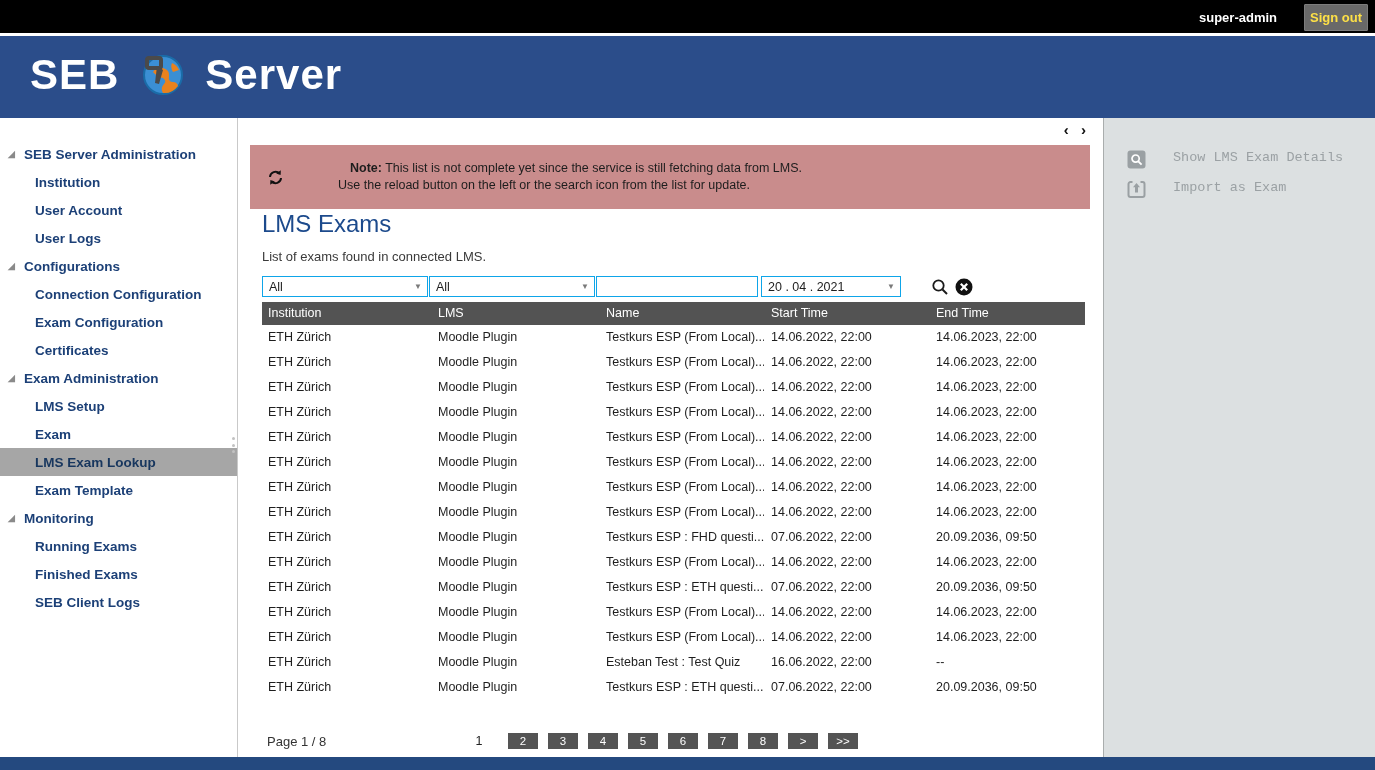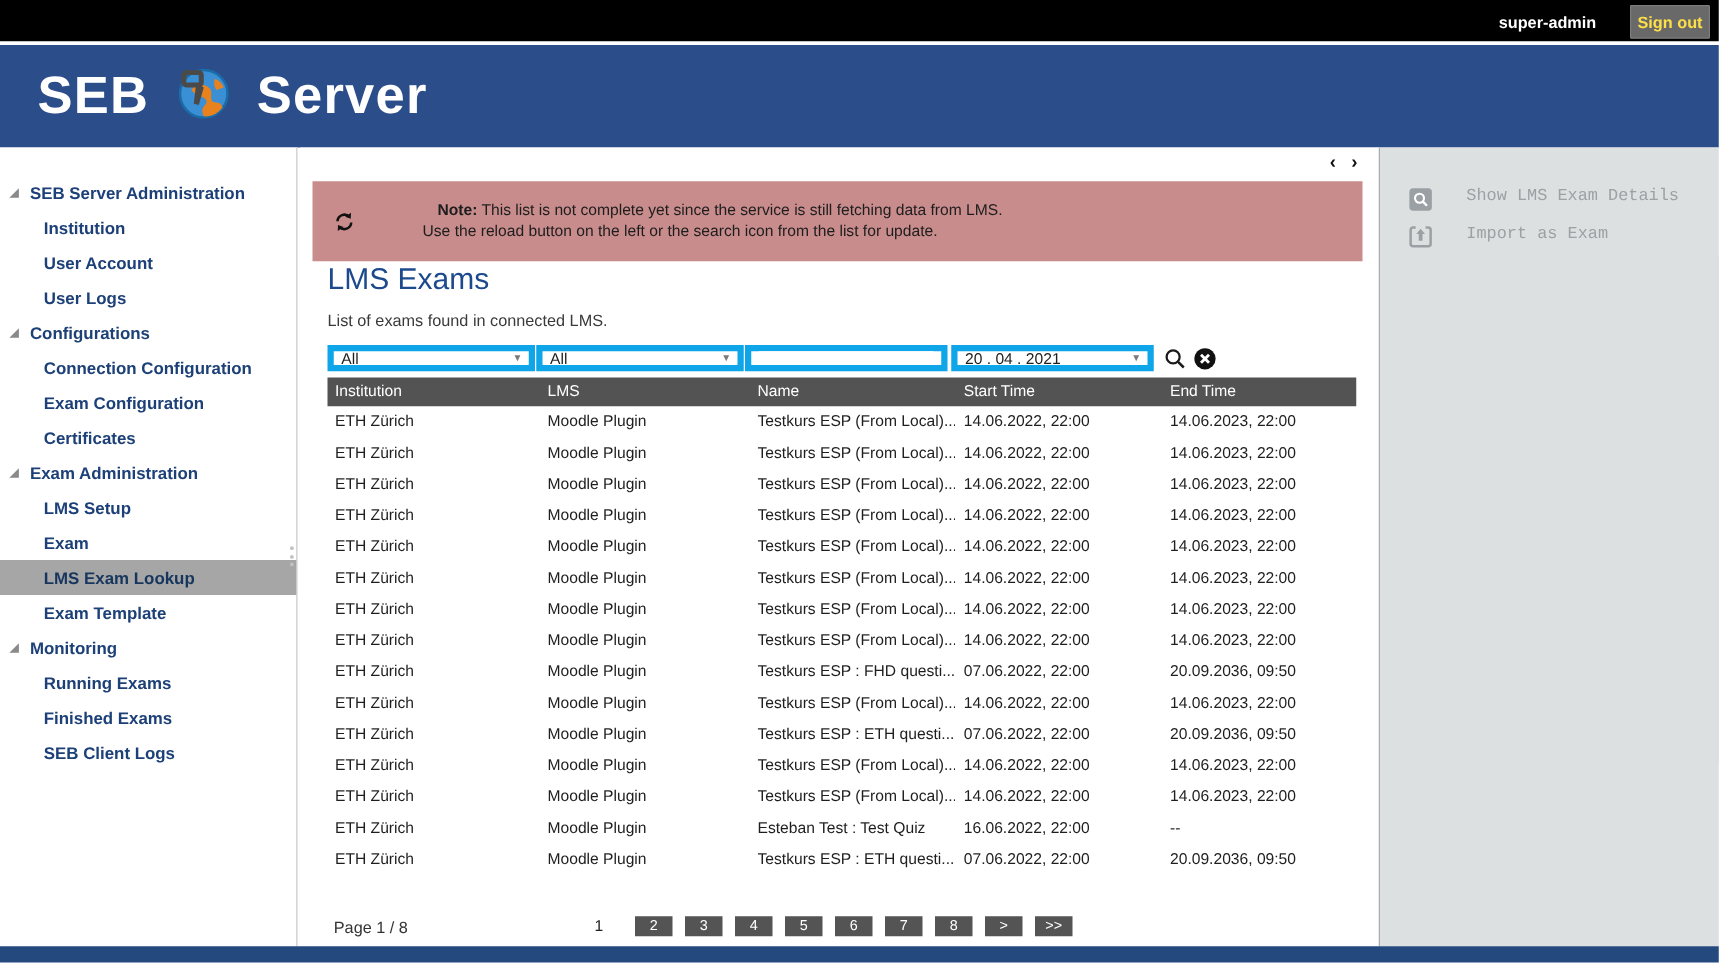--- a/index.html
+++ b/index.html
@@ -37,28 +37,28 @@
   .note-banner { position:absolute; left:10px; top:27px; width:840px; height:64px; background:#c98c8c; }
   .note-icon { position:absolute; left:17px; top:24px; }
   .note-text { position:absolute; left:52px; top:15px; font-size:12.5px; color:#1d1d1d; line-height:17px; }
   .note-text b { font-weight:bold;margin-left:48px; }
   .note-line2 { padding-left:36px; }
 
   .page-title { position:absolute; left:22px; top:92px; font-size:24px; color:#1c4a8c; }
   .page-subtitle { position:absolute; left:22px; top:131px; font-size:13px; color:#3a3a3a; }
 
   
-  .fbox { position:absolute; top:158px; height:21px; border:5px solid #0ea5e9; background:#fff;
+  .fbox { position:absolute; top:158px; height:21px; border:1px solid #0ea5e9; background:#fff;
     display:flex; align-items:center; font-size:12.5px; color:#1e1e1e; padding:0 6px; }
   .fbox .arrow { position:absolute; right:5px; color:#7a7a7a; font-size:8px; }
   .fbox input { border:none; outline:none; width:100%; height:100%; font-size:12.5px; font-family:inherit; }
   #f-inst { left:22px; width:166px; }
   #f-lms  { left:189px; width:166px; }
   #f-name { left:356px; width:162px; }
-  #f-date { left:521px; width:162px; }
+  #f-date { left:521px; width:140px; }
   .ficon { position:absolute; top:160px; cursor:pointer; }
   #f-search { left:691px; }
   #f-clear  { left:715px; }
 
   
   .thead { position:absolute; left:22px; top:184px; width:823px; height:23px; background:#535353; }
   .thead span { position:absolute; top:0; line-height:23px; color:#fff; font-size:12.5px; }
   .tbody { position:absolute; left:22px; top:207px; width:823px; }
   .trow { position:relative; height:25px; cursor:pointer; }
   .trow span { position:absolute; top:0; line-height:25px; font-size:12.5px; color:#1e1e1e;

